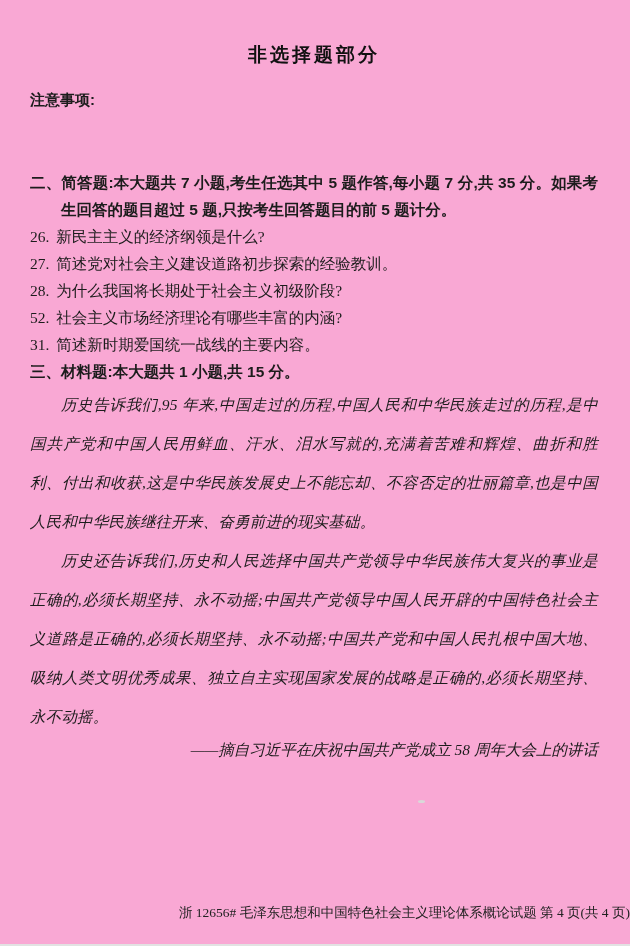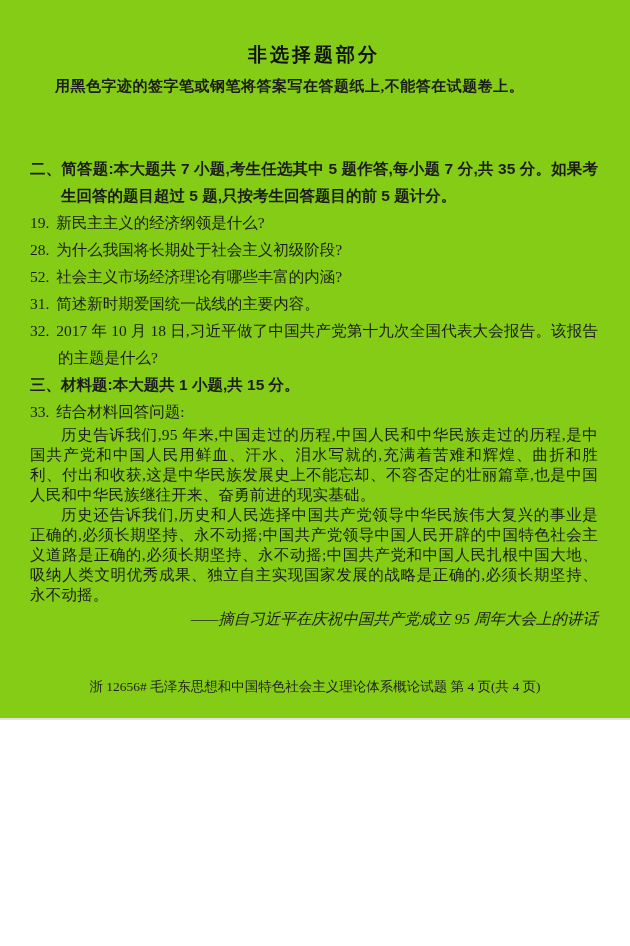--- a/index.html
+++ b/index.html
@@ -3,22 +3,22 @@
 <meta charset="utf-8">
 <style>
   html, body {
     margin: 0;
     padding: 0;
     background: #ffffff;
   }
   .page {
     position: relative;
     width: 630px;
-    height: 720px;
-    background: #84cc16;
+    height: 946px;
+    background: #f9a8d4;
     color: #1c1c1c;
     font-family: "Liberation Serif", serif;
     overflow: hidden;
     box-sizing: border-box;
   }
   .content {
     padding: 0 32px 0 30px;
   }
   .doc-title {
     margin-top: 42px;
@@ -58,22 +58,23 @@
     font-size: 15.5px;
     line-height: 27px;
     padding-left: 1.8em;
     text-indent: -1.8em;
     text-align: justify;
     margin: 0;
   }
   .q-num { margin-right: 0.45em; }
   .material-para {
     margin: 0;
+    font-style: italic;
     font-size: 15.5px;
-    line-height: 20px;
+    line-height: 39px;
     text-indent: 2em;
     text-align: justify;
     letter-spacing: 0.2px;
   }
   .attribution {
     margin: 0;
     font-style: italic;
     font-size: 15.5px;
     line-height: 27px;
     text-align: right;
@@ -83,21 +84,21 @@
     font-size: 15.5px;
     line-height: 27px;
     text-indent: 1.8em;
     text-align: justify;
   }
   .footer {
     position: absolute;
     left: 0;
     right: 0;
     bottom: 24px;
-    text-align: center;
+    text-align: right;
     font-size: 13.5px;
     color: #222;
   }
   .scan-artifact {
     position: absolute;
     left: 418px;
     top: 800px;
     width: 7px;
     height: 3px;
     background: #d9d9d9;
@@ -113,38 +114,37 @@
   }
 </style>
 </head>
 <body>
 
 <div class="page">
   <div class="content">
 
     <div class="doc-title">非选择题部分</div>
 
-    <div class="notice-text">用黑色字迹的签字笔或钢笔将答案写在答题纸上,不能答在试题卷上。</div>
+    <div class="notice-heading">注意事项:</div>
 
     <p class="section-heading sec2-heading">二、简答题:本大题共 7 小题,考生任选其中 5 题作答,每小题 7 分,共 35 分。如果考生回答的题目超过 5 题,只按考生回答题目的前 5 题计分。</p>
 
-    <p class="question"><span class="q-num">19.</span><span>新民主主义的经济纲领是什么?</span></p>
+    <p class="question"><span class="q-num">26.</span><span>新民主主义的经济纲领是什么?</span></p>
+    <p class="question"><span class="q-num">27.</span><span>简述党对社会主义建设道路初步探索的经验教训。</span></p>
     <p class="question"><span class="q-num">28.</span><span>为什么我国将长期处于社会主义初级阶段?</span></p>
     <p class="question"><span class="q-num">52.</span><span>社会主义市场经济理论有哪些丰富的内涵?</span></p>
     <p class="question"><span class="q-num">31.</span><span>简述新时期爱国统一战线的主要内容。</span></p>
-    <p class="question"><span class="q-num">32.</span><span>2017 年 10 月 18 日,习近平做了中国共产党第十九次全国代表大会报告。该报告的主题是什么?</span></p>
 
     <p class="section-heading sec3-heading">三、材料题:本大题共 1 小题,共 15 分。</p>
 
-    <p class="question"><span class="q-num">33.</span><span>结合材料回答问题:</span></p>
 
     <p class="material-para">历史告诉我们,95 年来,中国走过的历程,中国人民和中华民族走过的历程,是中国共产党和中国人民用鲜血、汗水、泪水写就的,充满着苦难和辉煌、曲折和胜利、付出和收获,这是中华民族发展史上不能忘却、不容否定的壮丽篇章,也是中国人民和中华民族继往开来、奋勇前进的现实基础。</p>
     <p class="material-para">历史还告诉我们,历史和人民选择中国共产党领导中华民族伟大复兴的事业是正确的,必须长期坚持、永不动摇;中国共产党领导中国人民开辟的中国特色社会主义道路是正确的,必须长期坚持、永不动摇;中国共产党和中国人民扎根中国大地、吸纳人类文明优秀成果、独立自主实现国家发展的战略是正确的,必须长期坚持、永不动摇。</p>
 
-    <p class="attribution">——摘自习近平在庆祝中国共产党成立 95 周年大会上的讲话</p>
+    <p class="attribution">——摘自习近平在庆祝中国共产党成立 58 周年大会上的讲话</p>
 
 
   </div>
 
   <div class="scan-artifact"></div>
 
   <div class="footer">浙 12656# 毛泽东思想和中国特色社会主义理论体系概论试题 第 4 页(共 4 页)</div>
 
   <div class="bottom-edge"></div>
 </div>

